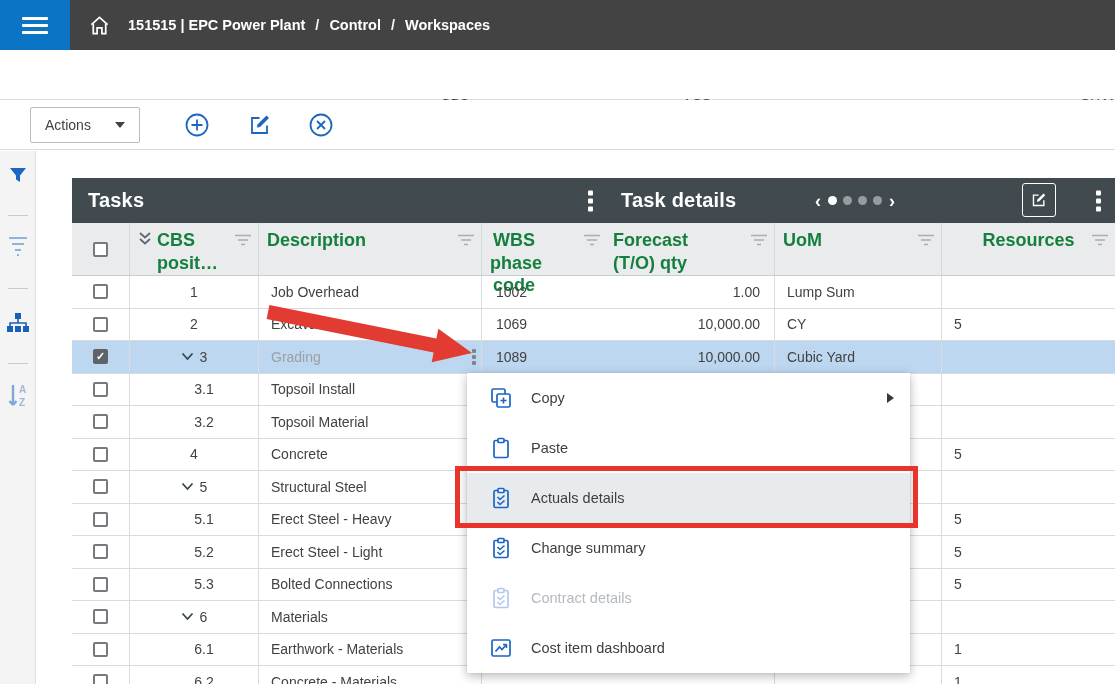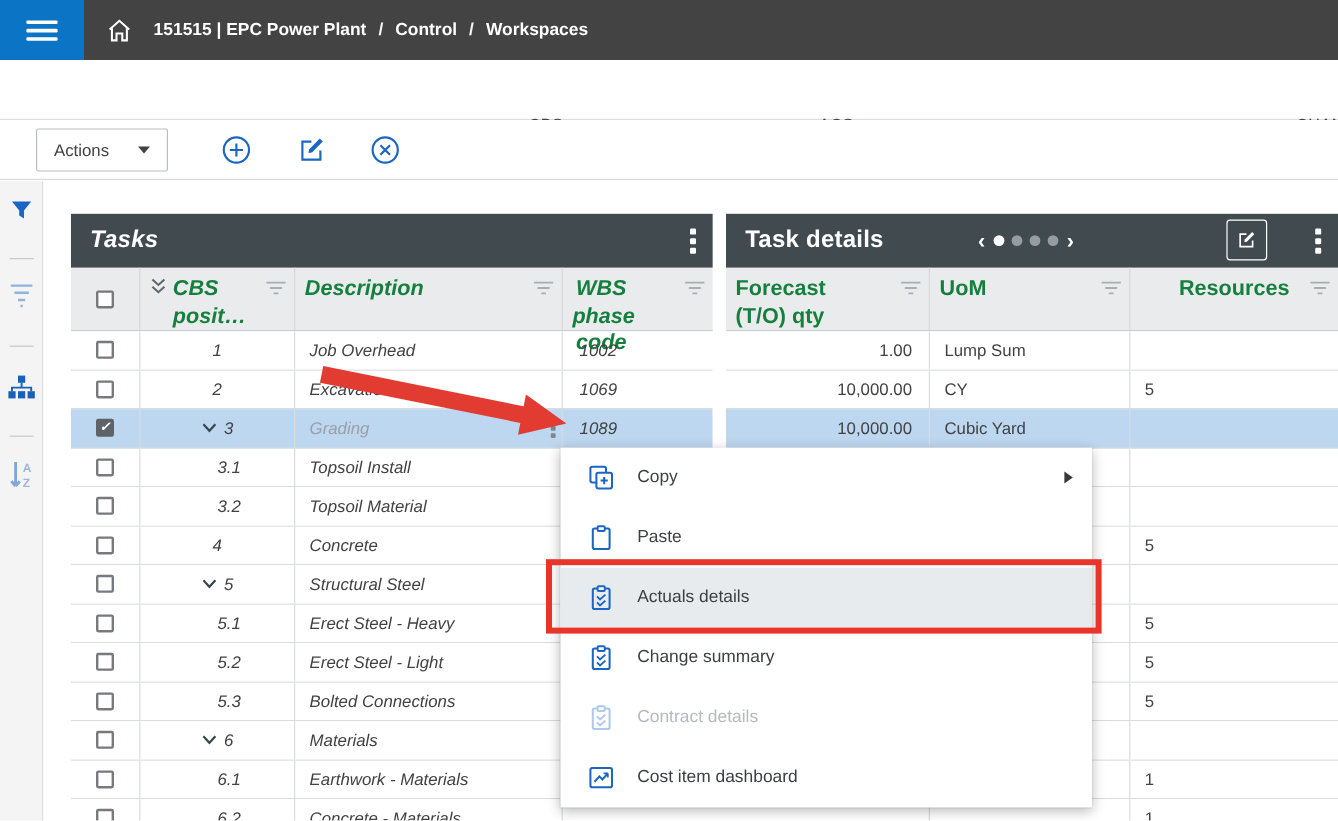--- a/index.html
+++ b/index.html
@@ -27,21 +27,21 @@
   .caret { width:0; height:0; border-left:5px solid transparent; border-right:5px solid transparent; border-top:6px solid #424242; }
   .tool-ic { position:absolute; top:12px; width:26px; height:26px; cursor:pointer; }
 
   
   .iconbar { position:absolute; left:0; top:151px; width:36px; height:533px; background:#f4f4f4; border-right:1px solid #dedede; }
   .iconbar .ic { position:absolute; left:50%; transform:translateX(-50%); cursor:pointer; }
   .iconbar .div { position:absolute; left:8px; width:20px; height:1px; background:#c9c9c9; }
 
   
   .panel { position:absolute; top:178px; bottom:0; background:#fff; overflow:hidden; }
-  .panel.tasks { left:59px; width:535px;font-style:italic; }
+  .panel.tasks { left:72px; width:535px; }
   .panel.details { left:605px; width:510px; }
   .phead { position:relative; height:45px; background:#414a4f; color:#fff; display:flex; align-items:center; padding:0 16px; }
   .ptitle { font-size:20px; font-weight:bold; letter-spacing:.2px; }
   .kebab { display:flex; flex-direction:column; gap:3px; cursor:pointer; }
   .kebab i { width:5px; height:5px; background:#fff; border-radius:1px; display:block; }
   .phead .kebab { position:absolute; right:14px; top:50%; transform:translateY(-50%); }
   .pager { position:absolute; left:210px; top:0; height:45px; display:flex; align-items:center; gap:7px; }
   .pager .arr { color:#fff; font-size:18px; font-weight:bold; cursor:pointer; line-height:1; }
   .pager .dot { width:9px; height:9px; border-radius:50%; background:#969ca0; cursor:pointer; }
   .pager .dot.active { background:#ffffff; }

